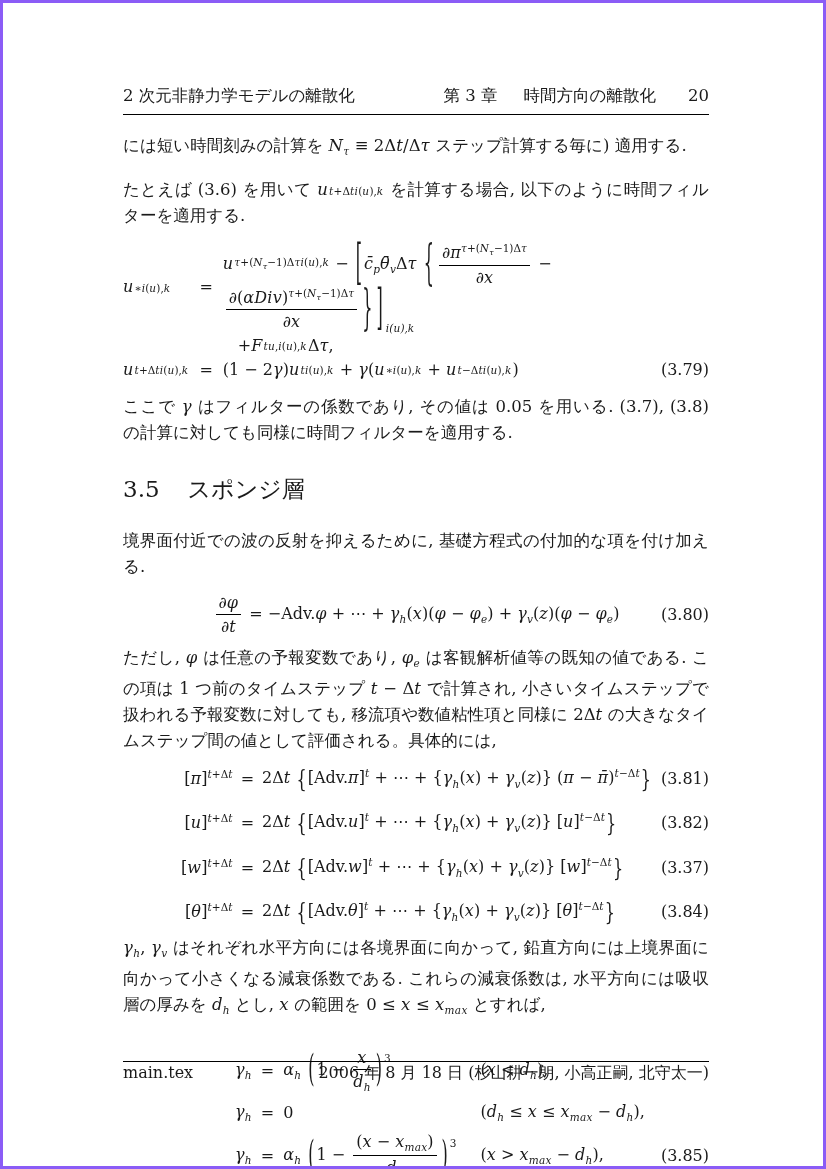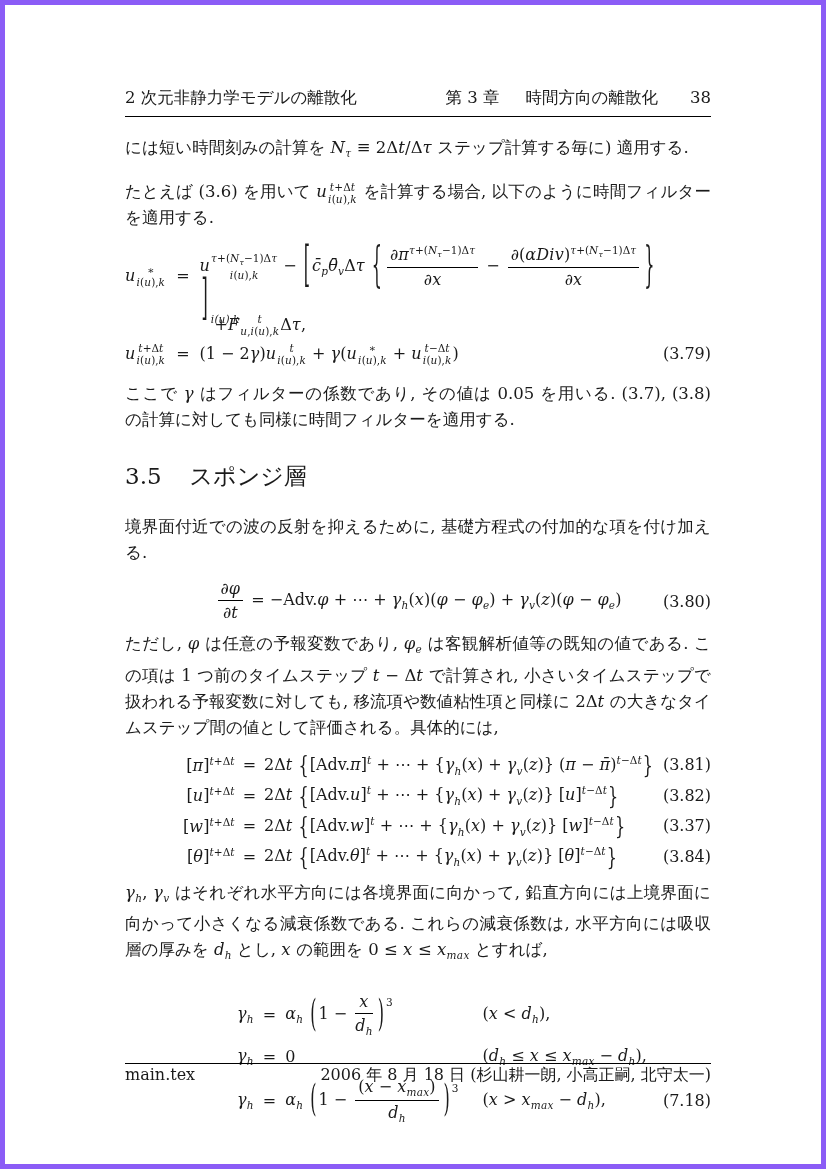--- a/index.html
+++ b/index.html
@@ -1,18 +1,18 @@
 <!DOCTYPE html>
 <html><head>
 <meta charset="utf-8">
 <style>
   html,body{margin:0;padding:0;background:#ffffff;}
   .page{
     position:relative;width:826px;height:1169px;box-sizing:border-box;
-    background:#ffffff;border:5px solid #8b5cf6;
+    background:#ffffff;border:3px solid #8b5cf6;
     font-family:"DejaVu Serif",serif;color:#1a1a1a;overflow:hidden;
   }
   
   .page-header{
     position:absolute;top:82px;left:120px;width:586px;
     border-bottom:1.5px solid #000;padding-bottom:7px;
     display:flex;align-items:baseline;font-size:16.5px;
   }
   .h-right{margin-left:auto;display:flex;align-items:baseline;}
   .h-title{margin-left:26px;}
@@ -29,22 +29,22 @@
     margin:30px 0 24px 0;font-size:23px;font-weight:normal;line-height:1.2;
     display:flex;align-items:baseline;text-align:left;
   }
   .sec-title{margin-left:28px;font-family:"DejaVu Sans",sans-serif;}
   
   .eq{font-size:16px;line-height:normal;text-align:left;}
   .eq i{letter-spacing:0.2px;}
   sup,sub{font-size:10.5px;}
   sup sub,sub sub,sup sup{font-size:8px;}
   .ss{
-    display:inline-flex;flex-direction:column;vertical-align:middle;
-    font-size:10.5px;line-height:12px;text-align:center;margin:0 1px;
+    display:inline-flex;flex-direction:row;vertical-align:middle;
+    font-size:10.5px;line-height:12px;text-align:left;margin:0 1px;
   }
   .ss sub{font-size:8px;}
   .frac{
     display:inline-flex;flex-direction:column;vertical-align:middle;
     text-align:center;margin:0 3px;
   }
   .frac .num{display:block;border-bottom:1px solid #000;padding:0 3px 2px 3px;}
   .frac .den{display:block;padding-top:2px;}
   .bigd{display:inline-block;vertical-align:middle;line-height:1;font-weight:400;}
   .b2{transform:scaleY(1.5);margin:0 1px;}
@@ -59,21 +59,21 @@
   }
   .eqgrid379 .c-rel{padding:0 10px;}
   .eqgrid379 .c-num{text-align:right;}
   .eqgrid379 .indent{padding-left:15px;}
   
   .eqcentered{position:relative;text-align:center;margin:7px 0 9px 0;}
   .eqcentered .enum{position:absolute;right:0;top:50%;transform:translateY(-50%);}
   
   .eqgroup{
     display:grid;grid-template-columns:auto auto 1fr auto;
-    align-items:center;row-gap:8px;margin:10px 0 12px 58px;
+    align-items:center;row-gap:22px;margin:10px 0 12px 58px;
   }
   .eqgroup .g-lhs{text-align:right;}
   .eqgroup .g-rel{padding:0 8px;}
   .eqgroup .g-num{}
   
   .eq385{
     display:grid;grid-template-columns:auto auto auto 1fr auto;
     align-items:center;row-gap:9px;margin:24px 0 0 112px;
   }
   .eq385 .p-rel{padding:0 9px;}
@@ -89,21 +89,21 @@
 </head>
 <body>
 
 <div class="page">
 
   <header class="page-header">
     <span>2 次元非静力学モデルの離散化</span>
     <span class="h-right">
       <span>第 3 章</span>
       <span class="h-title">時間方向の離散化</span>
-      <span class="h-page">38</span>
+      <span class="h-page">20</span>
     </span>
   </header>
 
   <main class="doc">
 
     <p class="para">には短い時間刻みの計算を <i>N</i><sub><i>τ</i></sub> ≡ 2Δ<i>t</i>/Δ<i>τ</i> ステップ計算する毎に) 適用する.</p>
 
     <p class="para">たとえば (3.6) を用いて <i>u</i><span class="ss">
           <span><i>t</i>+Δ<i>t</i></span>
           <span><i>i</i>(<i>u</i>),<i>k</i></span>
@@ -213,21 +213,21 @@
       <span class="p-cond">(<i>d</i><sub><i>h</i></sub> ≤ <i>x</i> ≤ <i>x</i><sub><i>max</i></sub> − <i>d</i><sub><i>h</i></sub>),</span>
       <span class="p-num"></span>
 
       <span class="p-lhs"><i>γ</i><sub><i>h</i></sub></span>
       <span class="p-rel">=</span>
       <span class="p-rhs"><i>α</i><sub><i>h</i></sub> <span class="bigd b3">(</span>1 − <span class="frac">
             <span class="num">(<i>x</i> − <i>x</i><sub><i>max</i></sub>)</span>
             <span class="den"><i>d</i><sub><i>h</i></sub></span>
           </span><span class="bigd b3">)</span><span class="hisup">3</span></span>
       <span class="p-cond">(<i>x</i> &gt; <i>x</i><sub><i>max</i></sub> − <i>d</i><sub><i>h</i></sub>),</span>
-      <span class="p-num">(7.18)</span>
+      <span class="p-num">(3.85)</span>
     </div>
 
   </main>
 
   <footer class="page-footer">
     <span>main.tex</span>
     <span>2006 年 8 月 18 日 (杉山耕一朗, 小高正嗣, 北守太一)</span>
   </footer>
 
 </div>

